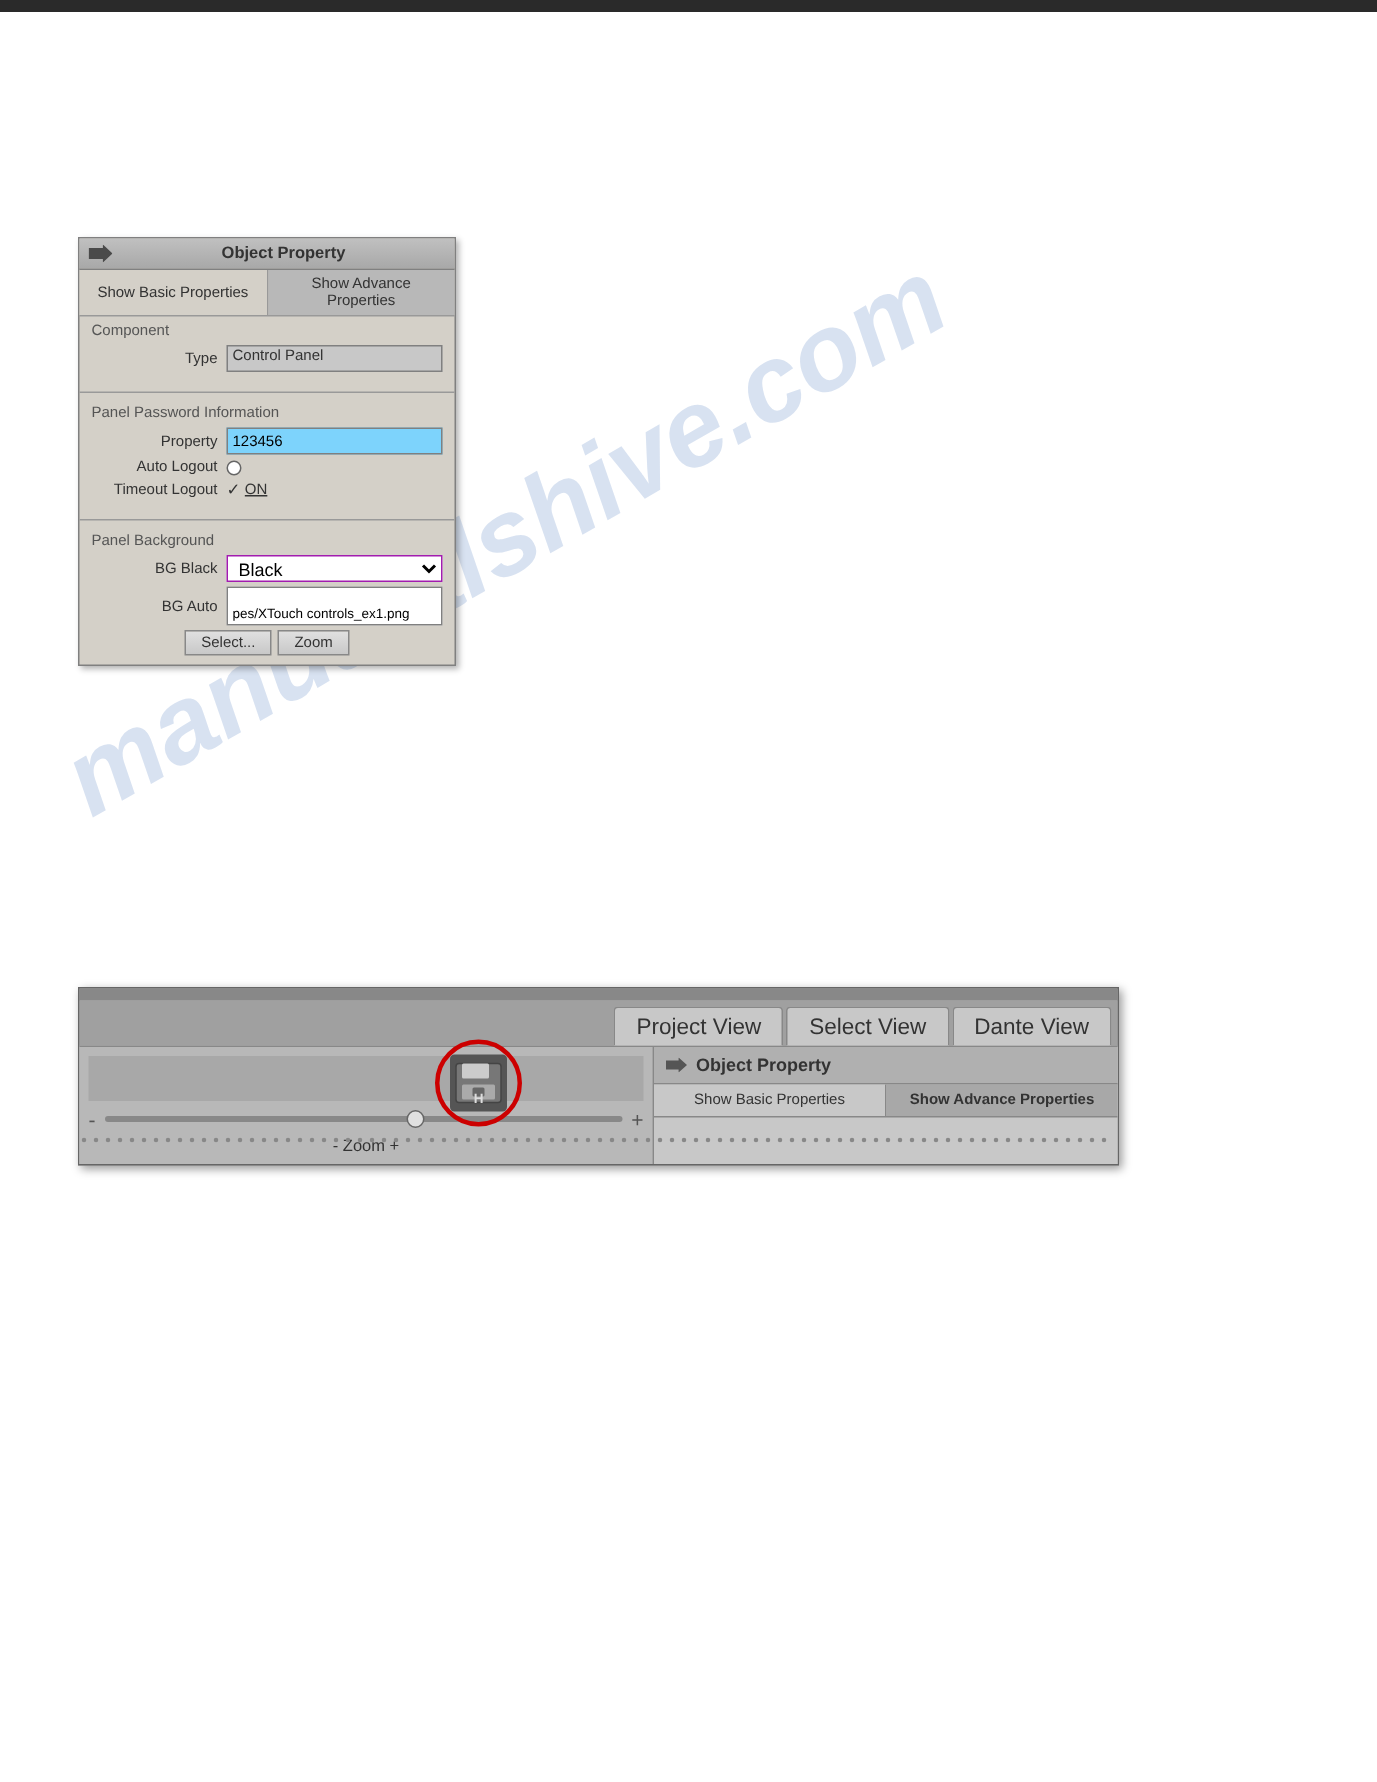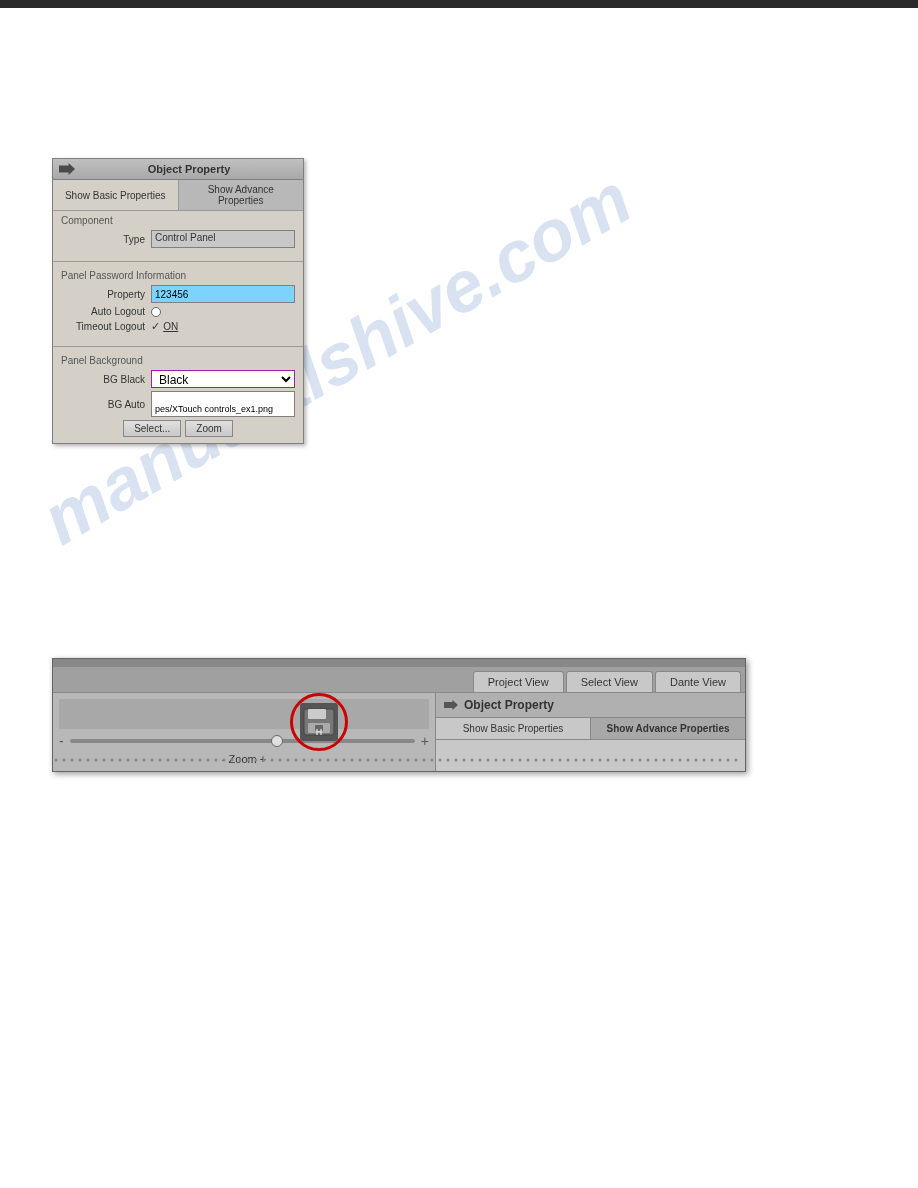--- a/index.html
+++ b/index.html
@@ -242,21 +242,21 @@
     .bottom-tabs-row {
       display: flex;
       justify-content: flex-end;
       background: #a0a0a0;
       padding: 4px 4px 0 4px;
       gap: 2px;
     }
 
     .view-tab {
       padding: 4px 14px;
-      font-size: 11px;
+      font-size: 15px;
       background: #c8c8c8;
       border: 1px solid #888;
       border-bottom: none;
       cursor: pointer;
       color: #333;
       border-radius: 3px 3px 0 0;
     }
 
     .bottom-content {
       display: flex;

